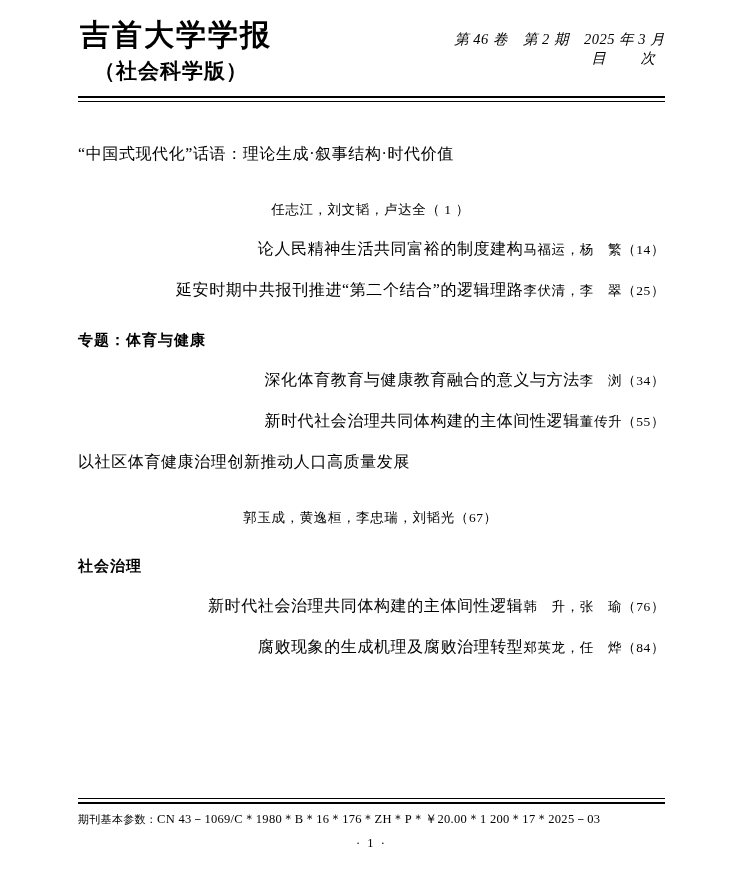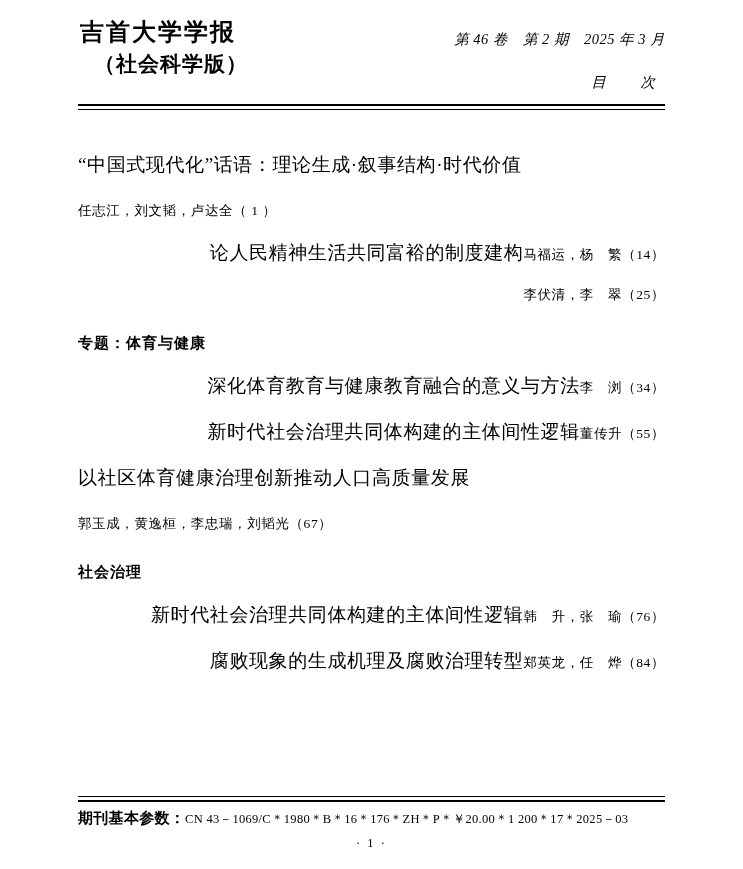--- a/index.html
+++ b/index.html
@@ -28,21 +28,21 @@
     display: flex;
     align-items: flex-start;
     justify-content: space-between;
     padding-top: 18px;
   }
   .journal-title-block {
     padding-left: 2px;
   }
   .journal-title {
     font-family: "DejaVu Serif", "Liberation Serif", serif;
-    font-size: 24px;
+    font-size: 30px;
     font-weight: bold;
     letter-spacing: 2px;
     line-height: 1.15;
     white-space: nowrap;
   }
   .journal-subtitle {
     font-family: "DejaVu Serif", "Liberation Serif", serif;
     font-size: 21px;
     font-weight: bold;
     letter-spacing: 1px;
@@ -58,21 +58,20 @@
     font-style: italic;
   }
   .issue-line {
     font-size: 14.5px;
     letter-spacing: 0.5px;
     white-space: nowrap;
   }
   .contents-label {
     font-size: 14.5px;
     letter-spacing: 10px;
-    margin-top: 24px;
     padding-left: 6px;
   }
 
   
   .rule-double {
     margin-top: 12px;
     border-top: 2.2px solid #000;
     border-bottom: 1px solid #000;
     height: 3px;
     box-sizing: content-box;
@@ -103,32 +102,32 @@
   .entry {
     margin-top: 20px;
   }
   .entry-row {
     display: flex;
     align-items: baseline;
     justify-content: flex-end;
     white-space: nowrap;
   }
   .entry-title {
-    font-size: 19px;
+    font-size: 16px;
     letter-spacing: 0.6px;
   }
   .entry-meta {
     font-size: 13.5px;
     letter-spacing: 0.6px;
     text-align: right;
   }
   .entry-wrap .entry-meta {
     display: block;
-    margin-top: 24px;
-    text-align: left;
+    margin-top: 36px;
+    text-align: center;
     padding-right: 2px;
   }
   .entry-wrap .entry-title {
     display: block;
   }
 
   
   .footer {
     position: absolute;
     left: 78px;
@@ -138,22 +137,22 @@
   .footer .rule-double-bottom {
     margin-bottom: 7px;
   }
   .footer-params {
     font-size: 12.5px;
     letter-spacing: 0.3px;
     white-space: nowrap;
   }
   .footer-params b {
     font-family: "DejaVu Sans", "Liberation Sans", sans-serif;
-    font-weight: bold;
-    font-size: 15px;
+    font-weight: normal;
+    font-size: 11px;
   }
   .page-number {
     text-align: center;
     font-size: 12.5px;
     margin-top: 8px;
     letter-spacing: 2px;
   }
 </style>
 </head>
 <body>
@@ -184,20 +183,21 @@
 
       <div class="entry">
         <div class="entry-row">
           <span class="entry-title">论人民精神生活共同富裕的制度建构</span>
           <span class="entry-meta">马福运，杨　繁（14）</span>
         </div>
       </div>
 
       <div class="entry">
         <div class="entry-row">
+          <span class="entry-title">延安时期中共报刊推进“第二个结合”的逻辑理路</span>
           <span class="entry-meta">李伏清，李　翠（25）</span>
         </div>
       </div>
     </div>
 
     <div class="section">
       <div class="section-title">专题：体育与健康</div>
 
       <div class="entry">
         <div class="entry-row">

